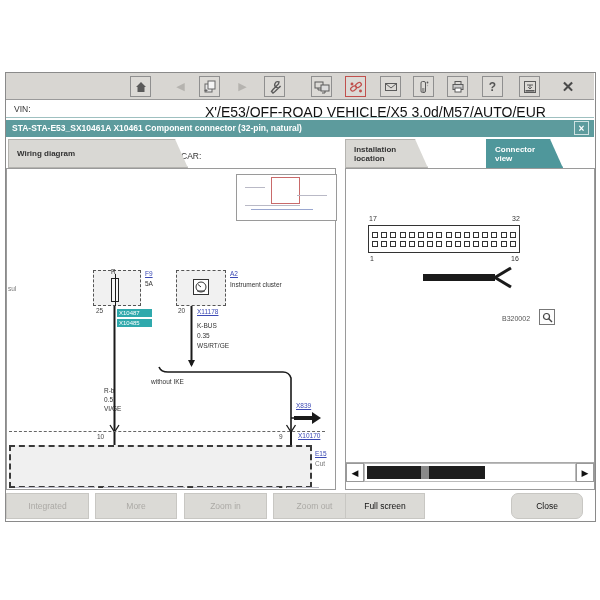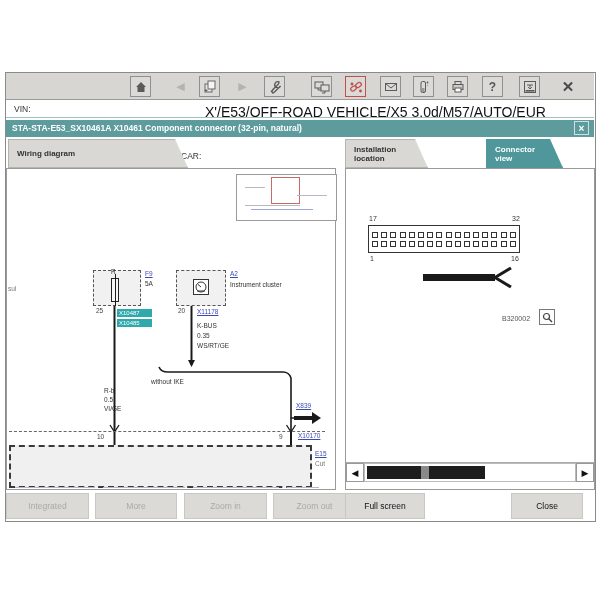--- a/index.html
+++ b/index.html
@@ -82,21 +82,21 @@
 
   
   .footer-btn{position:absolute;top:493px;height:26px;background:#dbdad6;border:1px solid #c8c7c3;box-sizing:border-box;
     display:flex;align-items:center;justify-content:center;font-size:8.5px;color:#111;}
   .footer-btn.disabled{color:#aba9a5;}
   .footer-btn:nth-child(1){left:6px;width:83px;}
   .footer-btn:nth-child(2){left:95px;width:82px;}
   .footer-btn:nth-child(3){left:184px;width:83px;}
   .footer-btn:nth-child(4){left:273px;width:83px;}
   .footer-btn:nth-child(5){left:345px;width:80px;}
-  .footer-btn:nth-child(6){left:511px;width:72px;}
+  .footer-btn:nth-child(6){left:511px;width:72px;border-radius:7px;}
 </style>
 </head>
 <body>
 
 <div id="stage">
 
   <div id="toolbar" class="abs"></div>
 
   <div class="abs tb-btn" style="left:130px;">
     <svg width="14" height="14" viewBox="0 0 14 14">

